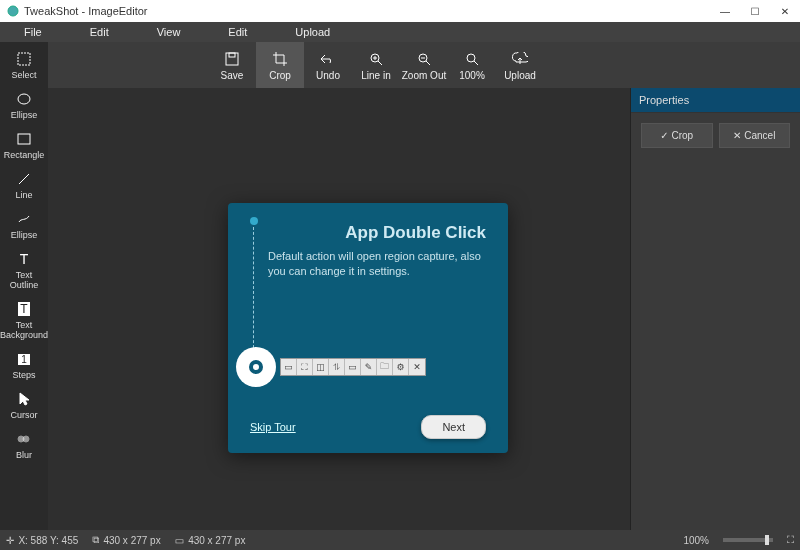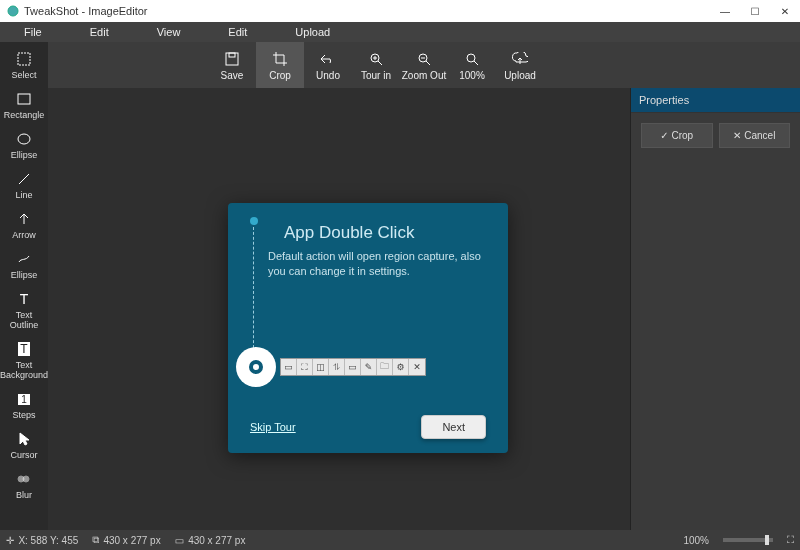--- a/index.html
+++ b/index.html
@@ -39,28 +39,28 @@
 .props-hd { padding: 6px 8px; font-size: 11px; background: #0c4a6e; border-bottom: 1px solid #333; }
 .props-body { padding: 10px; display: flex; gap: 6px; }
 .pbtn { flex: 1; background: #4a4a4a; color: #ddd; font-size: 10px; padding: 6px 0; text-align: center; border: 1px solid #555; }
 
 
 .tour { position: absolute; left: 180px; top: 115px; width: 280px; height: 250px; background: #0c5b78; border-radius: 4px; color: #fff; padding: 20px 22px 14px; box-shadow: 0 4px 20px rgba(0,0,0,.5); }
 .tour-dot { position: absolute; left: 22px; top: 14px; width: 8px; height: 8px; background: #3ac; border-radius: 50%; }
 .tour-line { position: absolute; left: 25px; top: 24px; width: 0; height: 126px; border-left: 1px dashed #9cd; }
 .tour-ring { position: absolute; left: 8px; top: 144px; width: 40px; height: 40px; border-radius: 50%; background: #fff; display: flex; align-items: center; justify-content: center; }
 .tour-ring-inner { width: 14px; height: 14px; border: 4px solid #0c5b78; border-radius: 50%; }
-.tour h2 { font-size: 17px; font-weight: 400; margin-left: 34px; margin-bottom: 6px; color: #cfeaf3; }
+.tour h2 { font-size: 17px; font-weight: 700; margin-left: 34px; margin-bottom: 6px; color: #cfeaf3; text-align: right; }
 .tour p { font-size: 11px; line-height: 1.4; margin-left: 18px; color: #c8e2ea; }
 .mini-toolbar { position: absolute; left: 52px; top: 155px; height: 18px; background: #e8e8e8; border: 1px solid #999; display: flex; }
 .mini-toolbar span { width: 16px; height: 16px; border-right: 1px solid #bbb; display: flex; align-items: center; justify-content: center; font-size: 9px; color: #444; }
 .mini-toolbar span:last-child { border-right: none; }
 .tour-footer { position: absolute; bottom: 14px; left: 22px; right: 22px; display: flex; justify-content: space-between; align-items: center; }
 .skip { font-size: 11px; color: #dff; text-decoration: underline; }
-.next { background: #eee; color: #333; border-radius: 4px; padding: 5px 20px; font-size: 11px; border: 1px solid #ccc; box-shadow: 0 2px 4px rgba(0,0,0,.3); }
+.next { background: #eee; color: #333; border-radius: 10px; padding: 5px 20px; font-size: 11px; border: 1px solid #ccc; box-shadow: 0 2px 4px rgba(0,0,0,.3); }
 
 
 .status { height: 20px; background: #3c3c3c; display: flex; align-items: center; font-size: 10px; color: #ccc; padding: 0 6px; gap: 14px; }
 .status .seg { display: flex; align-items: center; gap: 4px; }
 .status .spacer { flex: 1; }
 .zoom-slider { width: 50px; height: 4px; background: #666; position: relative; }
 .zoom-slider::after { content: ""; position: absolute; right: 4px; top: -3px; width: 4px; height: 10px; background: #ddd; }
 </style>
 </head>
 <body>
@@ -91,49 +91,40 @@
       <div class="ticon">
           <svg width="16" height="16">
             <rect x="2" y="2" width="12" height="12" stroke-dasharray="2,1"></rect>
           </svg>
         </div>
       <span>Select</span>
     </div>
     <div class="tool">
       <div class="ticon">
           <svg width="16" height="16">
+            <ellipse cx="8" cy="8" rx="6" ry="5"></ellipse>
+          </svg>
+        </div>
+      <span>Ellipse</span>
+    </div>
+    <div class="tool">
+      <div class="ticon">
+          <svg width="16" height="16">
             <rect x="2" y="3" width="12" height="10"></rect>
           </svg>
         </div>
       <span>Rectangle</span>
     </div>
     <div class="tool">
       <div class="ticon">
           <svg width="16" height="16">
-            <ellipse cx="8" cy="8" rx="6" ry="5"></ellipse>
-          </svg>
-        </div>
-      <span>Ellipse</span>
-    </div>
-    <div class="tool">
-      <div class="ticon">
-          <svg width="16" height="16">
             <line x1="3" y1="13" x2="13" y2="3"></line>
           </svg>
         </div>
       <span>Line</span>
-    </div>
-    <div class="tool">
-      <div class="ticon">
-          <svg width="16" height="16">
-            <line x1="8" y1="13" x2="8" y2="3"></line>
-            <polyline points="4,7 8,3 12,7"></polyline>
-          </svg>
-        </div>
-      <span>Arrow</span>
     </div>
     <div class="tool">
       <div class="ticon">
           <svg width="16" height="16">
             <path d="M3 11 C5 7,10 10,13 5"></path>
           </svg>
         </div>
       <span>Ellipse</span>
     </div>
     <div class="tool">
@@ -208,21 +199,21 @@
         </div>
       <div class="tb-btn">
           <div class="tbicon">
             <svg width="14" height="14" fill="none" stroke="#fff">
               <circle cx="6" cy="6" r="4"></circle>
               <line x1="9" y1="9" x2="13" y2="13"></line>
               <line x1="4" y1="6" x2="8" y2="6"></line>
               <line x1="6" y1="4" x2="6" y2="8"></line>
             </svg>
           </div>
-          <span>Tour in</span>
+          <span>Line in</span>
         </div>
       <div class="tb-btn">
           <div class="tbicon">
             <svg width="14" height="14" fill="none" stroke="#fff">
               <circle cx="6" cy="6" r="4"></circle>
               <line x1="9" y1="9" x2="13" y2="13"></line>
               <line x1="4" y1="6" x2="8" y2="6"></line>
             </svg>
           </div>
           <span>Zoom Out</span>

